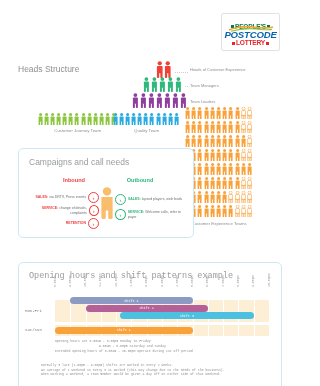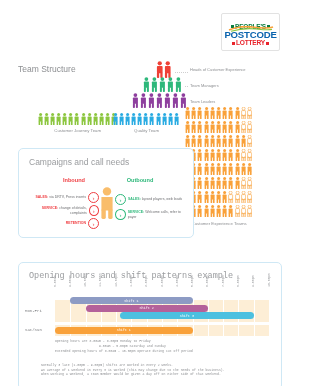--- a/index.html
+++ b/index.html
@@ -12,21 +12,21 @@
   .hdr-band-bot{position:absolute;left:0;top:14px;width:225px;height:22px;background:#e8242c;}
   .hdr-team{position:absolute;left:6px;top:2px;font-size:7.2px;color:#ffd9cf;letter-spacing:.1px;}
   .hdr-title{position:absolute;left:6px;top:18px;font-size:10px;color:#ffffff;letter-spacing:.1px;}
 
   .logo{position:absolute;left:221px;top:13px;width:59px;height:38px;background:#fff;border:1px solid #e2e2e2;border-radius:2px;
         box-sizing:border-box;padding:2px;display:flex;flex-direction:column;justify-content:center;align-items:center;}
   .logo-swoosh{width:46px;height:6px;position:relative;}
   .lg-row{display:flex;align-items:center;justify-content:center;width:100%;}
   .logo-word{font-weight:bold;letter-spacing:-0.2px;line-height:1;}
   .lw-peoples{font-size:6.6px;color:#0a7d3e;}
-  .lw-postcode{font-size:9.6px;color:#0b64ae;}
+  .lw-postcode{font-size:9.6px;color:#0b64ae;font-style:italic;}
   .lw-lottery{font-size:6.6px;color:#e8242c;}
   .sq{display:inline-block;width:3px;height:3px;margin:0 1px;}
 
   
   .sec-title{font-size:8.5px;color:#8d8f92;font-weight:normal;}
   #team-structure-title{position:absolute;left:18px;top:64px;}
 
   .pyr{position:absolute;}
   .row-people{display:flex;gap:1px;align-items:flex-end;}
   .lbl{font-size:4px;color:#8d8f92;white-space:nowrap;}
@@ -77,21 +77,21 @@
     <div class="lg-row">
       <span class="logo-word lw-postcode">POSTCODE</span>
     </div>
     <div class="lg-row">
       <span class="sq" style="background:#e8242c"></span>
       <span class="logo-word lw-lottery">LOTTERY</span>
       <span class="sq" style="background:#e8242c"></span>
     </div>
   </div>
 
-  <div class="sec-title" id="team-structure-title">Team Structure</div>
+  <div class="sec-title" id="team-structure-title">Heads Structure</div>
 
   <div id="tiers">
       <div class="pyr" style="left:155.6px;top:61px;">
         <div class="row-people" style="gap:1.2px">
           <svg width="7.5" height="17" viewBox="0 0 10 24">
             <g fill="#ef4136" stroke="none" stroke-width="0">
               <circle cx="5" cy="3.2" r="3"></circle>
               <rect x="1" y="7.2" width="8" height="10" rx="1.3"></rect>
               <rect x="1" y="16" width="3.2" height="8" rx="1.1"></rect>
               <rect x="5.8" y="16" width="3.2" height="8" rx="1.1"></rect>

